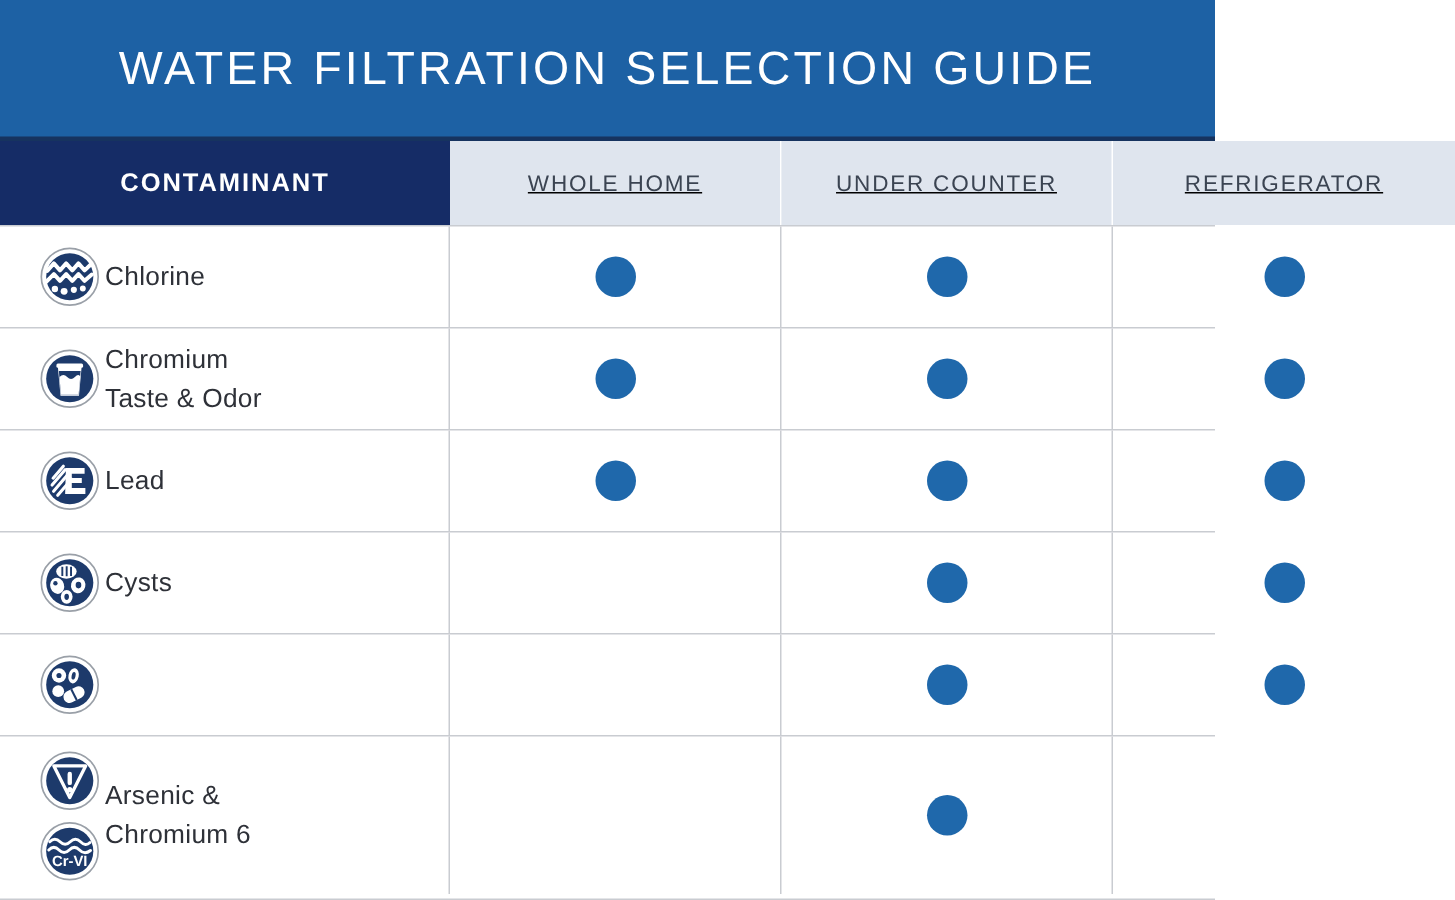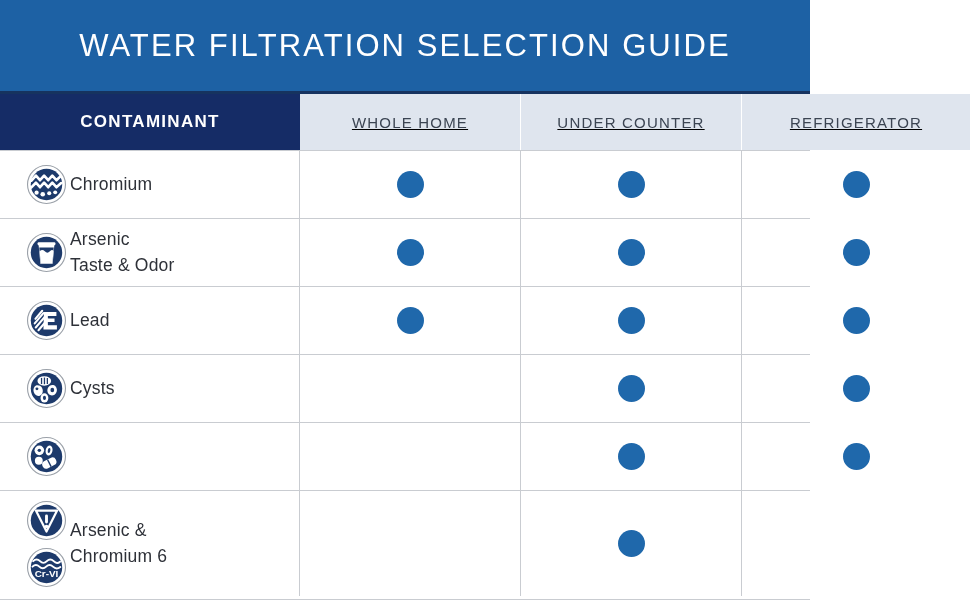--- a/index.html
+++ b/index.html
@@ -178,21 +178,21 @@
             <circle cx="24" cy="24" r="22.2" fill="#ffffff" stroke="#9aa0a8" stroke-width="1.3"></circle>
             <circle cx="24" cy="24" r="18.4" fill="#1d3a6b"></circle>
             <path d="M6.4 19.5 L11.6 13.6 L16.4 19.0 L21.2 13.6 L26.0 19.0 L30.8 13.6 L35.6 19.0 L40.6 14.2" fill="none" stroke="#ffffff" stroke-width="3.1" stroke-linecap="round" stroke-linejoin="round"></path>
             <path d="M6.0 27.6 L11.6 21.9 L16.4 27.2 L21.2 21.9 L26.0 27.2 L30.8 21.9 L35.6 27.2 L41.2 22.3" fill="none" stroke="#ffffff" stroke-width="3.1" stroke-linecap="round" stroke-linejoin="round"></path>
             <circle cx="12.4" cy="33.6" r="2.5" fill="#ffffff"></circle>
             <circle cx="19.6" cy="35.4" r="2.7" fill="#ffffff"></circle>
             <circle cx="27.2" cy="34.2" r="2.4" fill="#ffffff"></circle>
             <circle cx="34.2" cy="33.2" r="2.3" fill="#ffffff"></circle>
           </svg>
         </div>
-        <span class="contaminant-label">Chromium</span>
+        <span class="contaminant-label">Chlorine</span>
       </div>
       <div class="cell-mark">
         <span class="dot"></span>
       </div>
       <div class="cell-mark">
         <span class="dot"></span>
       </div>
       <div class="cell-mark">
         <span class="dot"></span>
       </div>
@@ -205,21 +205,21 @@
             <circle cx="24" cy="24" r="22.2" fill="#ffffff" stroke="#9aa0a8" stroke-width="1.3"></circle>
             <circle cx="24" cy="24" r="18.4" fill="#1d3a6b"></circle>
             <path d="M14.6 13.2 H33.4 L31.2 37.2 H16.8 Z" fill="#ffffff"></path>
             <path d="M15.5 18.0 H32.5 L30.9 36.4 H17.1 Z" fill="#1d3a6b"></path>
             <path d="M16.0 22.6 Q19.0 19.4 22.0 22.6 Q25.0 25.8 28.0 22.6 Q30.6 19.8 32.2 22.2
                      L30.9 36.4 H17.1 Z" fill="#ffffff"></path>
             <rect x="13.6" y="12.0" width="20.8" height="3.4" rx="1.2" fill="#ffffff"></rect>
           </svg>
         </div>
         <span class="contaminant-label">
-          <span>Arsenic</span><br>
+          <span>Chromium</span><br>
           <span>Taste &amp; Odor</span>
         </span>
       </div>
       <div class="cell-mark">
         <span class="dot"></span>
       </div>
       <div class="cell-mark">
         <span class="dot"></span>
       </div>
       <div class="cell-mark">

